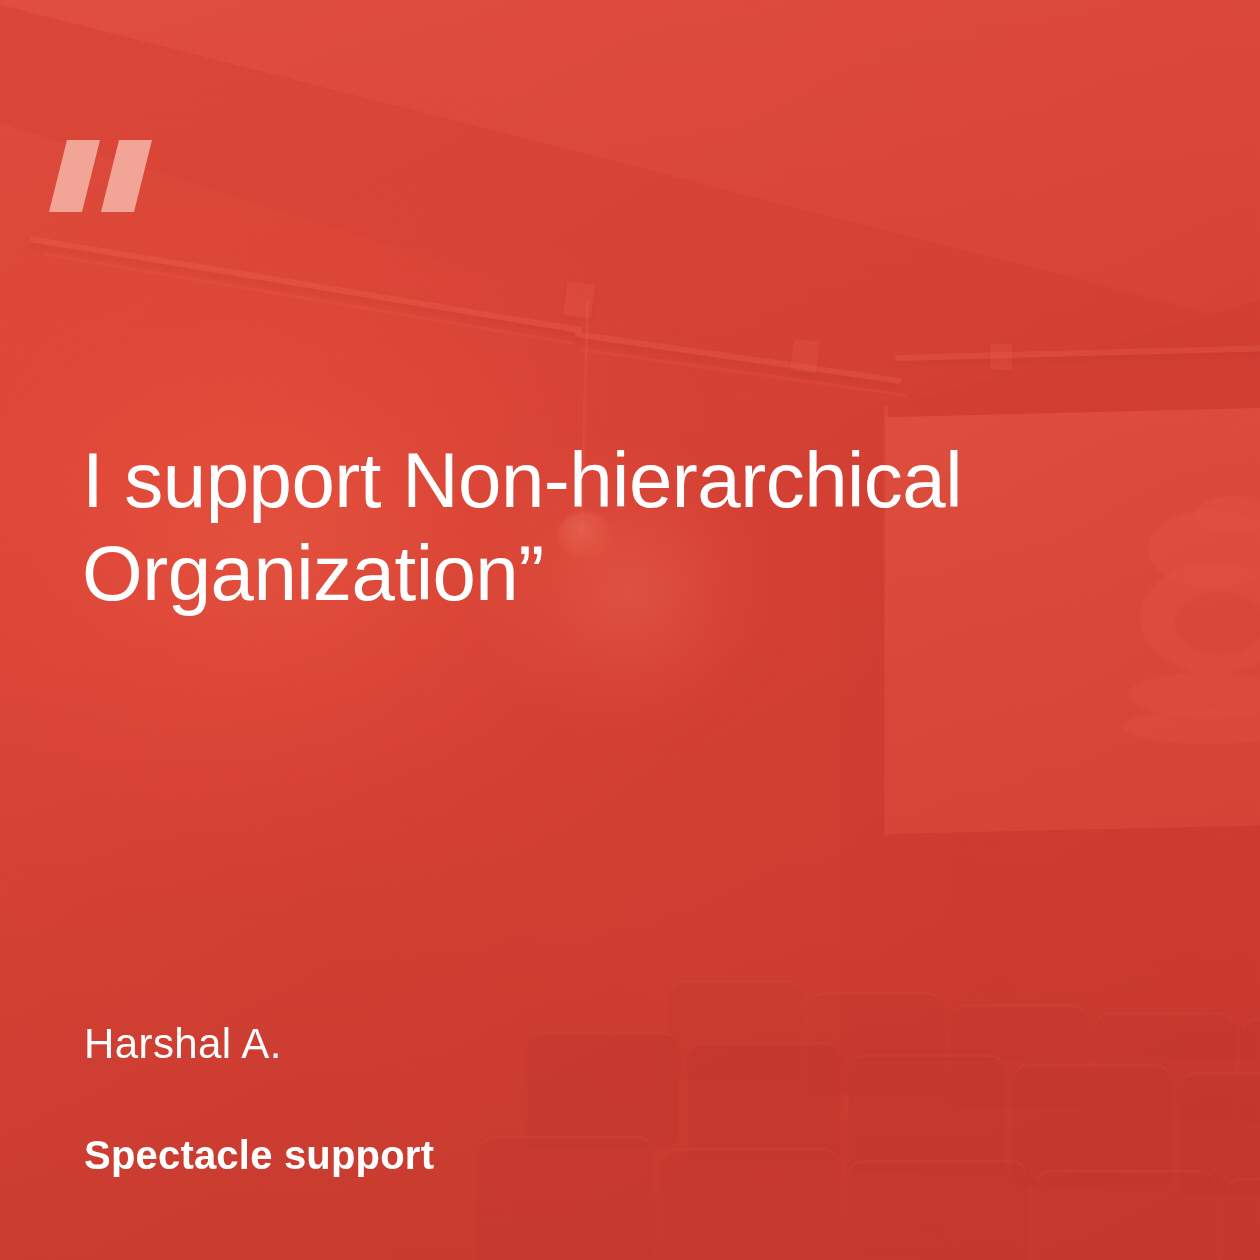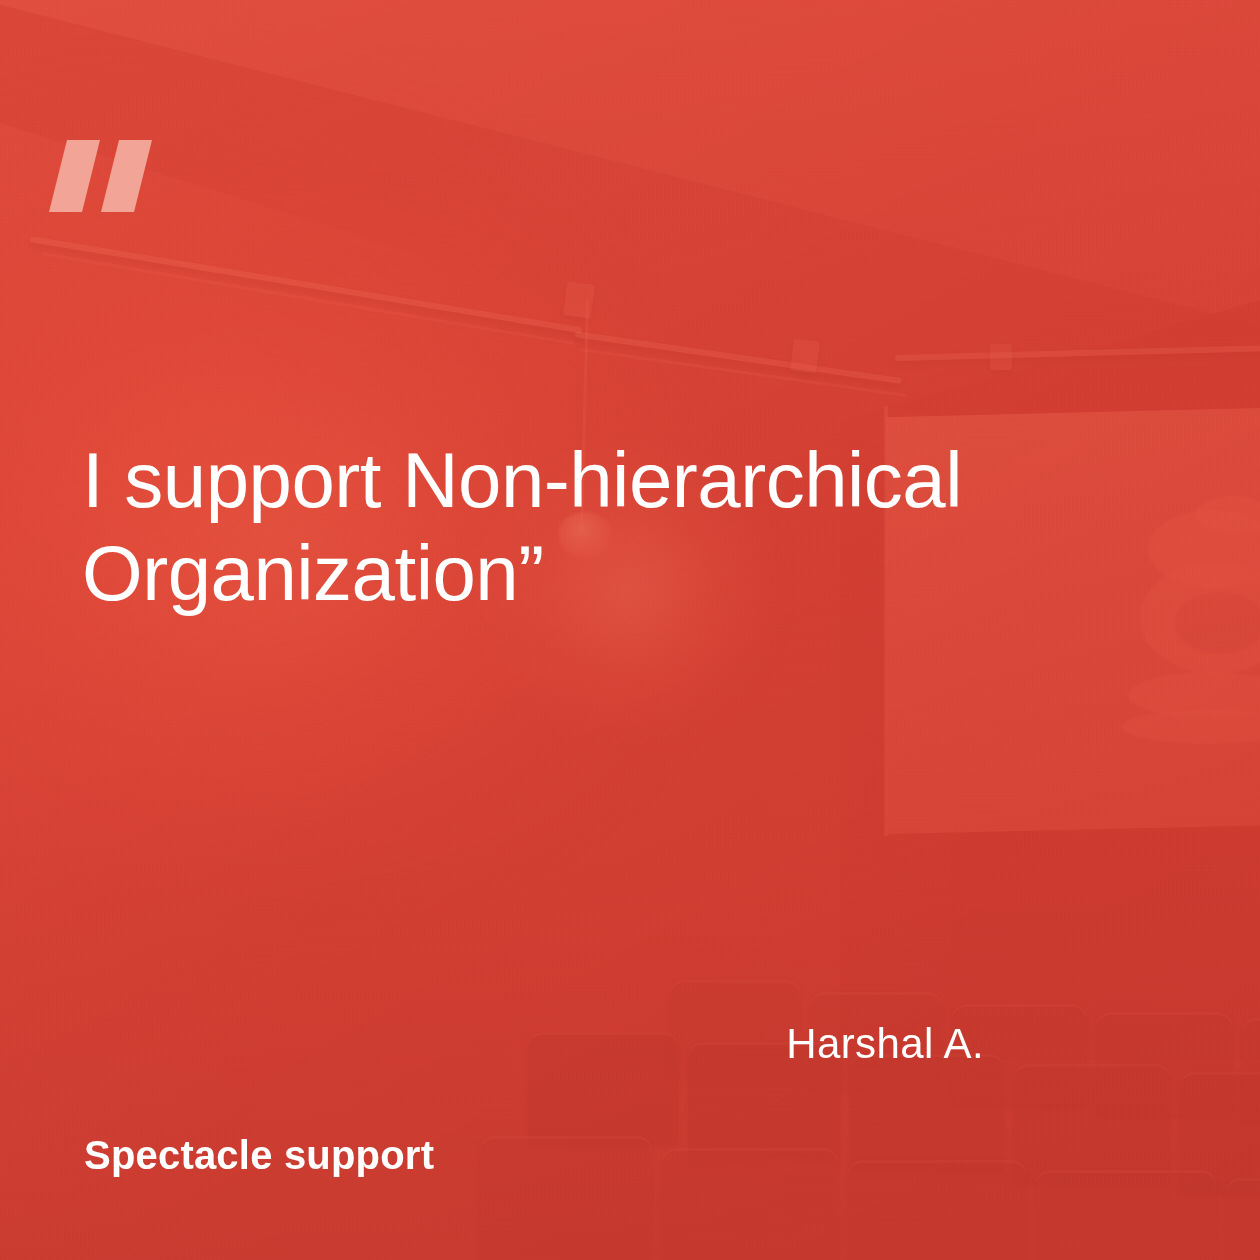--- a/index.html
+++ b/index.html
@@ -289,21 +289,20 @@
     font-weight: 500;
     letter-spacing: -0.5px;
     white-space: pre-line;
   }
 
   .attribution {
     position: absolute;
     left: 84px;
     top: 1018px;
     width: 900px;
-    text-align: right;
   }
   .author-name {
     margin: 0;
     color: #FFFFFF;
     font-family: "Liberation Sans", sans-serif;
     font-size: 42px;
     font-weight: 300;
     line-height: 52px;
     letter-spacing: 0.4px;
   }

